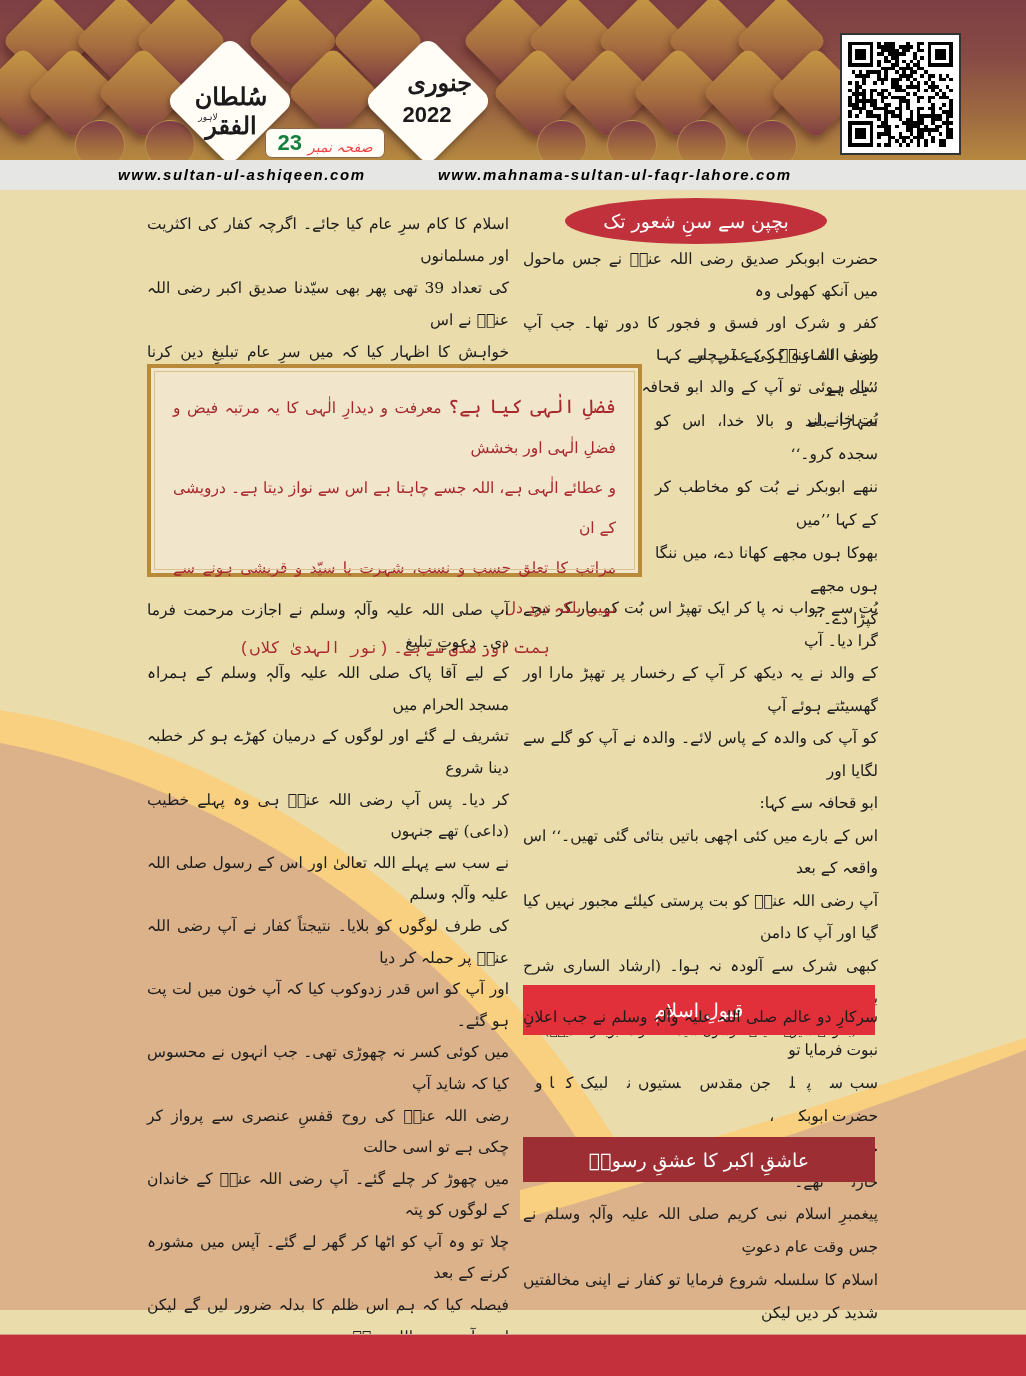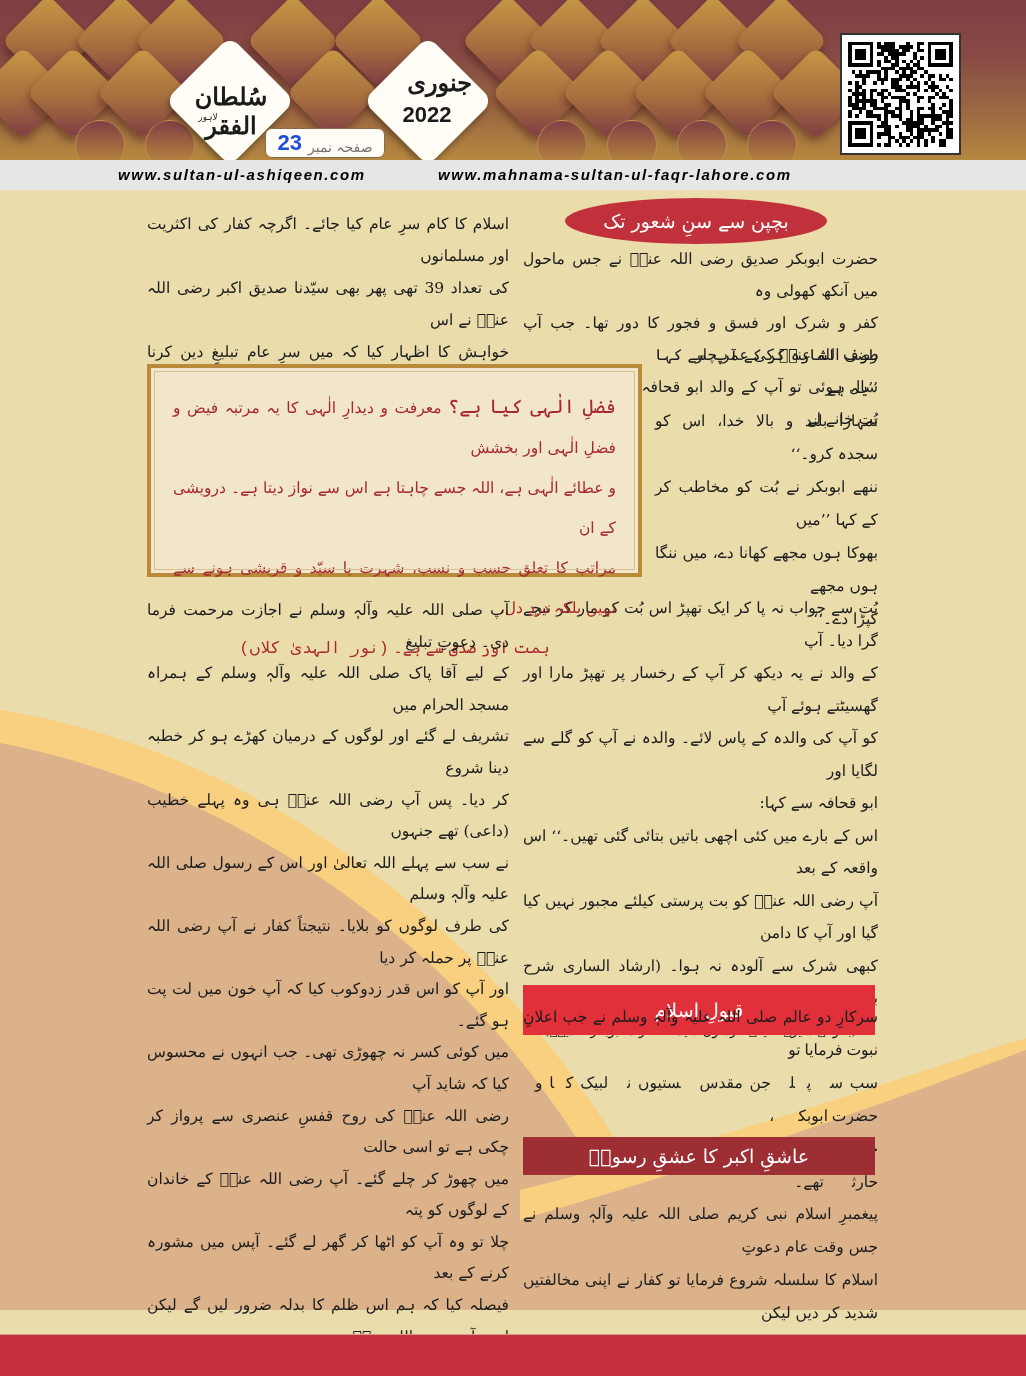--- a/index.html
+++ b/index.html
@@ -48,22 +48,22 @@
   .year-text {
     position: absolute; left: 382px; top: 102px; width: 90px; text-align: center;
     font-family: "Liberation Sans", sans-serif; font-size: 22px; font-weight: bold; color: #1b1b1b;
   }
   .page-no-badge {
     position: absolute; left: 265px; top: 128px; width: 120px; height: 30px;
     background: #fffdf6; border: 1px solid #8a6a4a; border-radius: 7px;
     display: flex; align-items: center; justify-content: center; gap: 6px;
     direction: rtl;
   }
-  .page-no-label { font-family: "DejaVu Serif", serif; font-size: 14px; color: #737373; margin-top: 8px; }
-  .page-no-num { font-family: "Liberation Sans", sans-serif; font-size: 22px; font-weight: bold; color: #1d4ed8; }
+  .page-no-label { font-family: "DejaVu Serif", serif; font-size: 14px; font-style: italic; color: #ef4444; margin-top: 8px; }
+  .page-no-num { font-family: "Liberation Sans", sans-serif; font-size: 22px; font-weight: bold; color: #15803d; }
   .qr {
     position: absolute; left: 840px; top: 33px; width: 121px; height: 122px;
     background: #fff; border: 2px solid #333; padding: 6px;
   }
   .qr svg { width: 100%; height: 100%; display: block; }
 
   .url-bar {
     position: absolute; left: 0; top: 160px; width: 1026px; height: 30px;
     background: #e6e6e4;
     font-family: "Liberation Sans", sans-serif; font-style: italic; font-weight: bold;
@@ -89,21 +89,21 @@
     background: #c0313c; border-radius: 50%;
     display: flex; align-items: center; justify-content: center;
     color: #fff; font-family: "DejaVu Serif", serif; font-size: 19px; direction: rtl; text-align: right;
   }
   .h-bar {
     position: absolute; left: 523px; width: 352px; height: 50px;
     display: flex; align-items: center; justify-content: center;
     color: #fff; font-family: "DejaVu Serif", serif; font-size: 19px; direction: rtl;
   }
   .h-bar.red { top: 948px; background: #e2303a; margin-top: 37px; }
-  .h-bar.maroon { top: 1137px; height: 38px; background: #9d2e33; }
+  .h-bar.maroon { top: 1137px; height: 45px; background: #9d2e33; }
 
   .quote-box {
     position: absolute; left: 147px; top: 364px; width: 495px; height: 213px;
     border: 4px solid #b98a3a; background: #f1e6cc;
     outline: 1px solid #d9c18f; outline-offset: -8px;
     direction: rtl; text-align: justify;
     padding: 18px 22px 0 22px;
     font-family: "DejaVu Serif", serif; font-size: 15.5px; color: #a8282e; line-height: 40px;
   }
   .quote-box .lead { font-size: 19px; }

